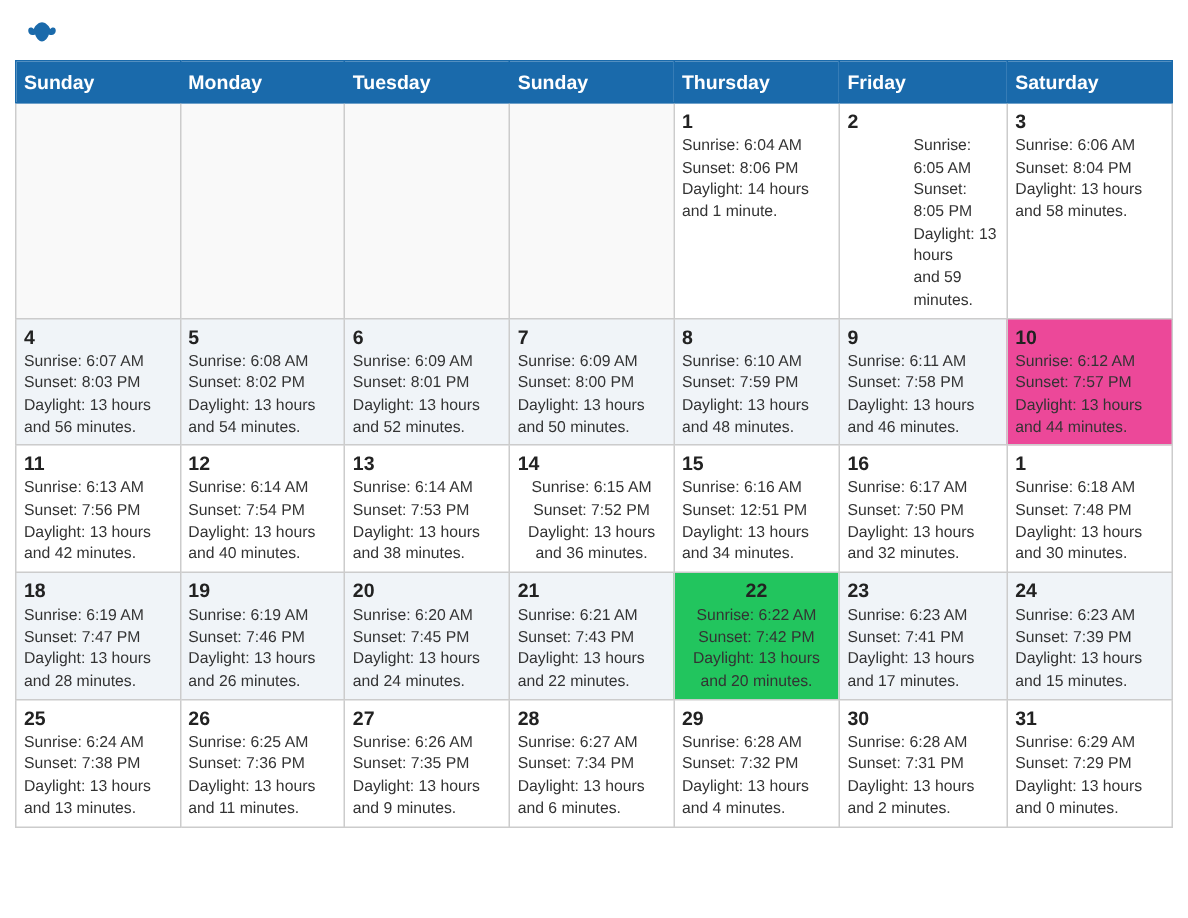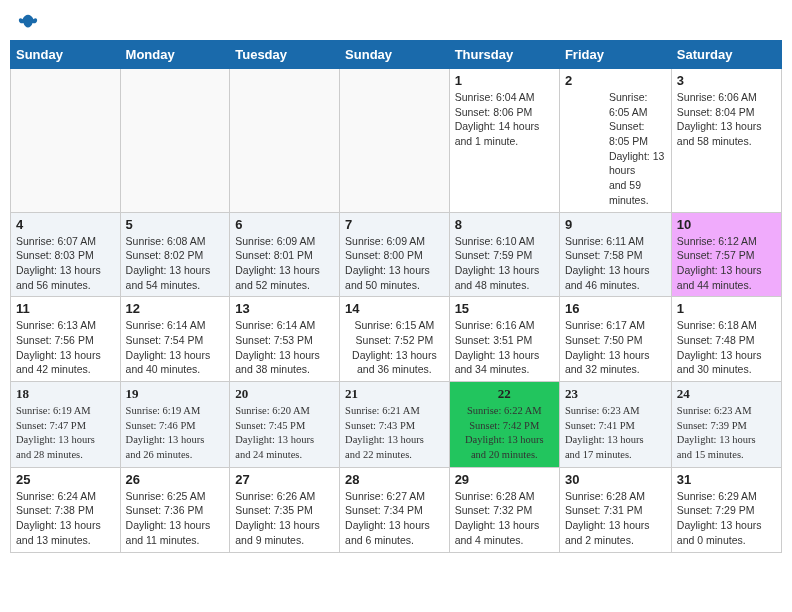--- a/index.html
+++ b/index.html
@@ -172,21 +172,21 @@
 Daylight: 13 hours
 and 48 minutes.</div>
         </td>
         <td style="background: rgb(240, 244, 248);">
           <div class="day-number">9</div>
           <div class="day-info" style="white-space: pre-line;">Sunrise: 6:11 AM
 Sunset: 7:58 PM
 Daylight: 13 hours
 and 46 minutes.</div>
         </td>
-        <td style="background: #f0abfc;">
+        <td style="background: #ec4899;">
           <div class="day-number">10</div>
           <div class="day-info" style="white-space: pre-line;">Sunrise: 6:12 AM
 Sunset: 7:57 PM
 Daylight: 13 hours
 and 44 minutes.</div>
         </td>
       </tr>
       <tr>
         <td>
           <div class="day-number">11</div>
@@ -212,40 +212,40 @@
         <td>
           <div class="day-number">14</div>
           <div class="day-info" style="white-space: pre-line; text-align: center;">Sunrise: 6:15 AM
 Sunset: 7:52 PM
 Daylight: 13 hours
 and 36 minutes.</div>
         </td>
         <td>
           <div class="day-number">15</div>
           <div class="day-info" style="white-space: pre-line;">Sunrise: 6:16 AM
-Sunset: 3:51 PM
+Sunset: 12:51 PM
 Daylight: 13 hours
 and 34 minutes.</div>
         </td>
         <td>
           <div class="day-number">16</div>
           <div class="day-info" style="white-space: pre-line;">Sunrise: 6:17 AM
 Sunset: 7:50 PM
 Daylight: 13 hours
 and 32 minutes.</div>
         </td>
         <td>
           <div class="day-number">1</div>
           <div class="day-info" style="white-space: pre-line;">Sunrise: 6:18 AM
 Sunset: 7:48 PM
 Daylight: 13 hours
 and 30 minutes.</div>
         </td>
       </tr>
-      <tr style="background: rgb(245, 245, 245); font-family: Liberation Serif, serif;">
+      <tr style="background: rgb(245, 245, 245);">
         <td style="background: rgb(240, 244, 248);">
           <div class="day-number">18</div>
           <div class="day-info" style="white-space: pre-line;">Sunrise: 6:19 AM
 Sunset: 7:47 PM
 Daylight: 13 hours
 and 28 minutes.</div>
         </td>
         <td style="background: rgb(240, 244, 248);">
           <div class="day-number">19</div>
           <div class="day-info" style="white-space: pre-line;">Sunrise: 6:19 AM

